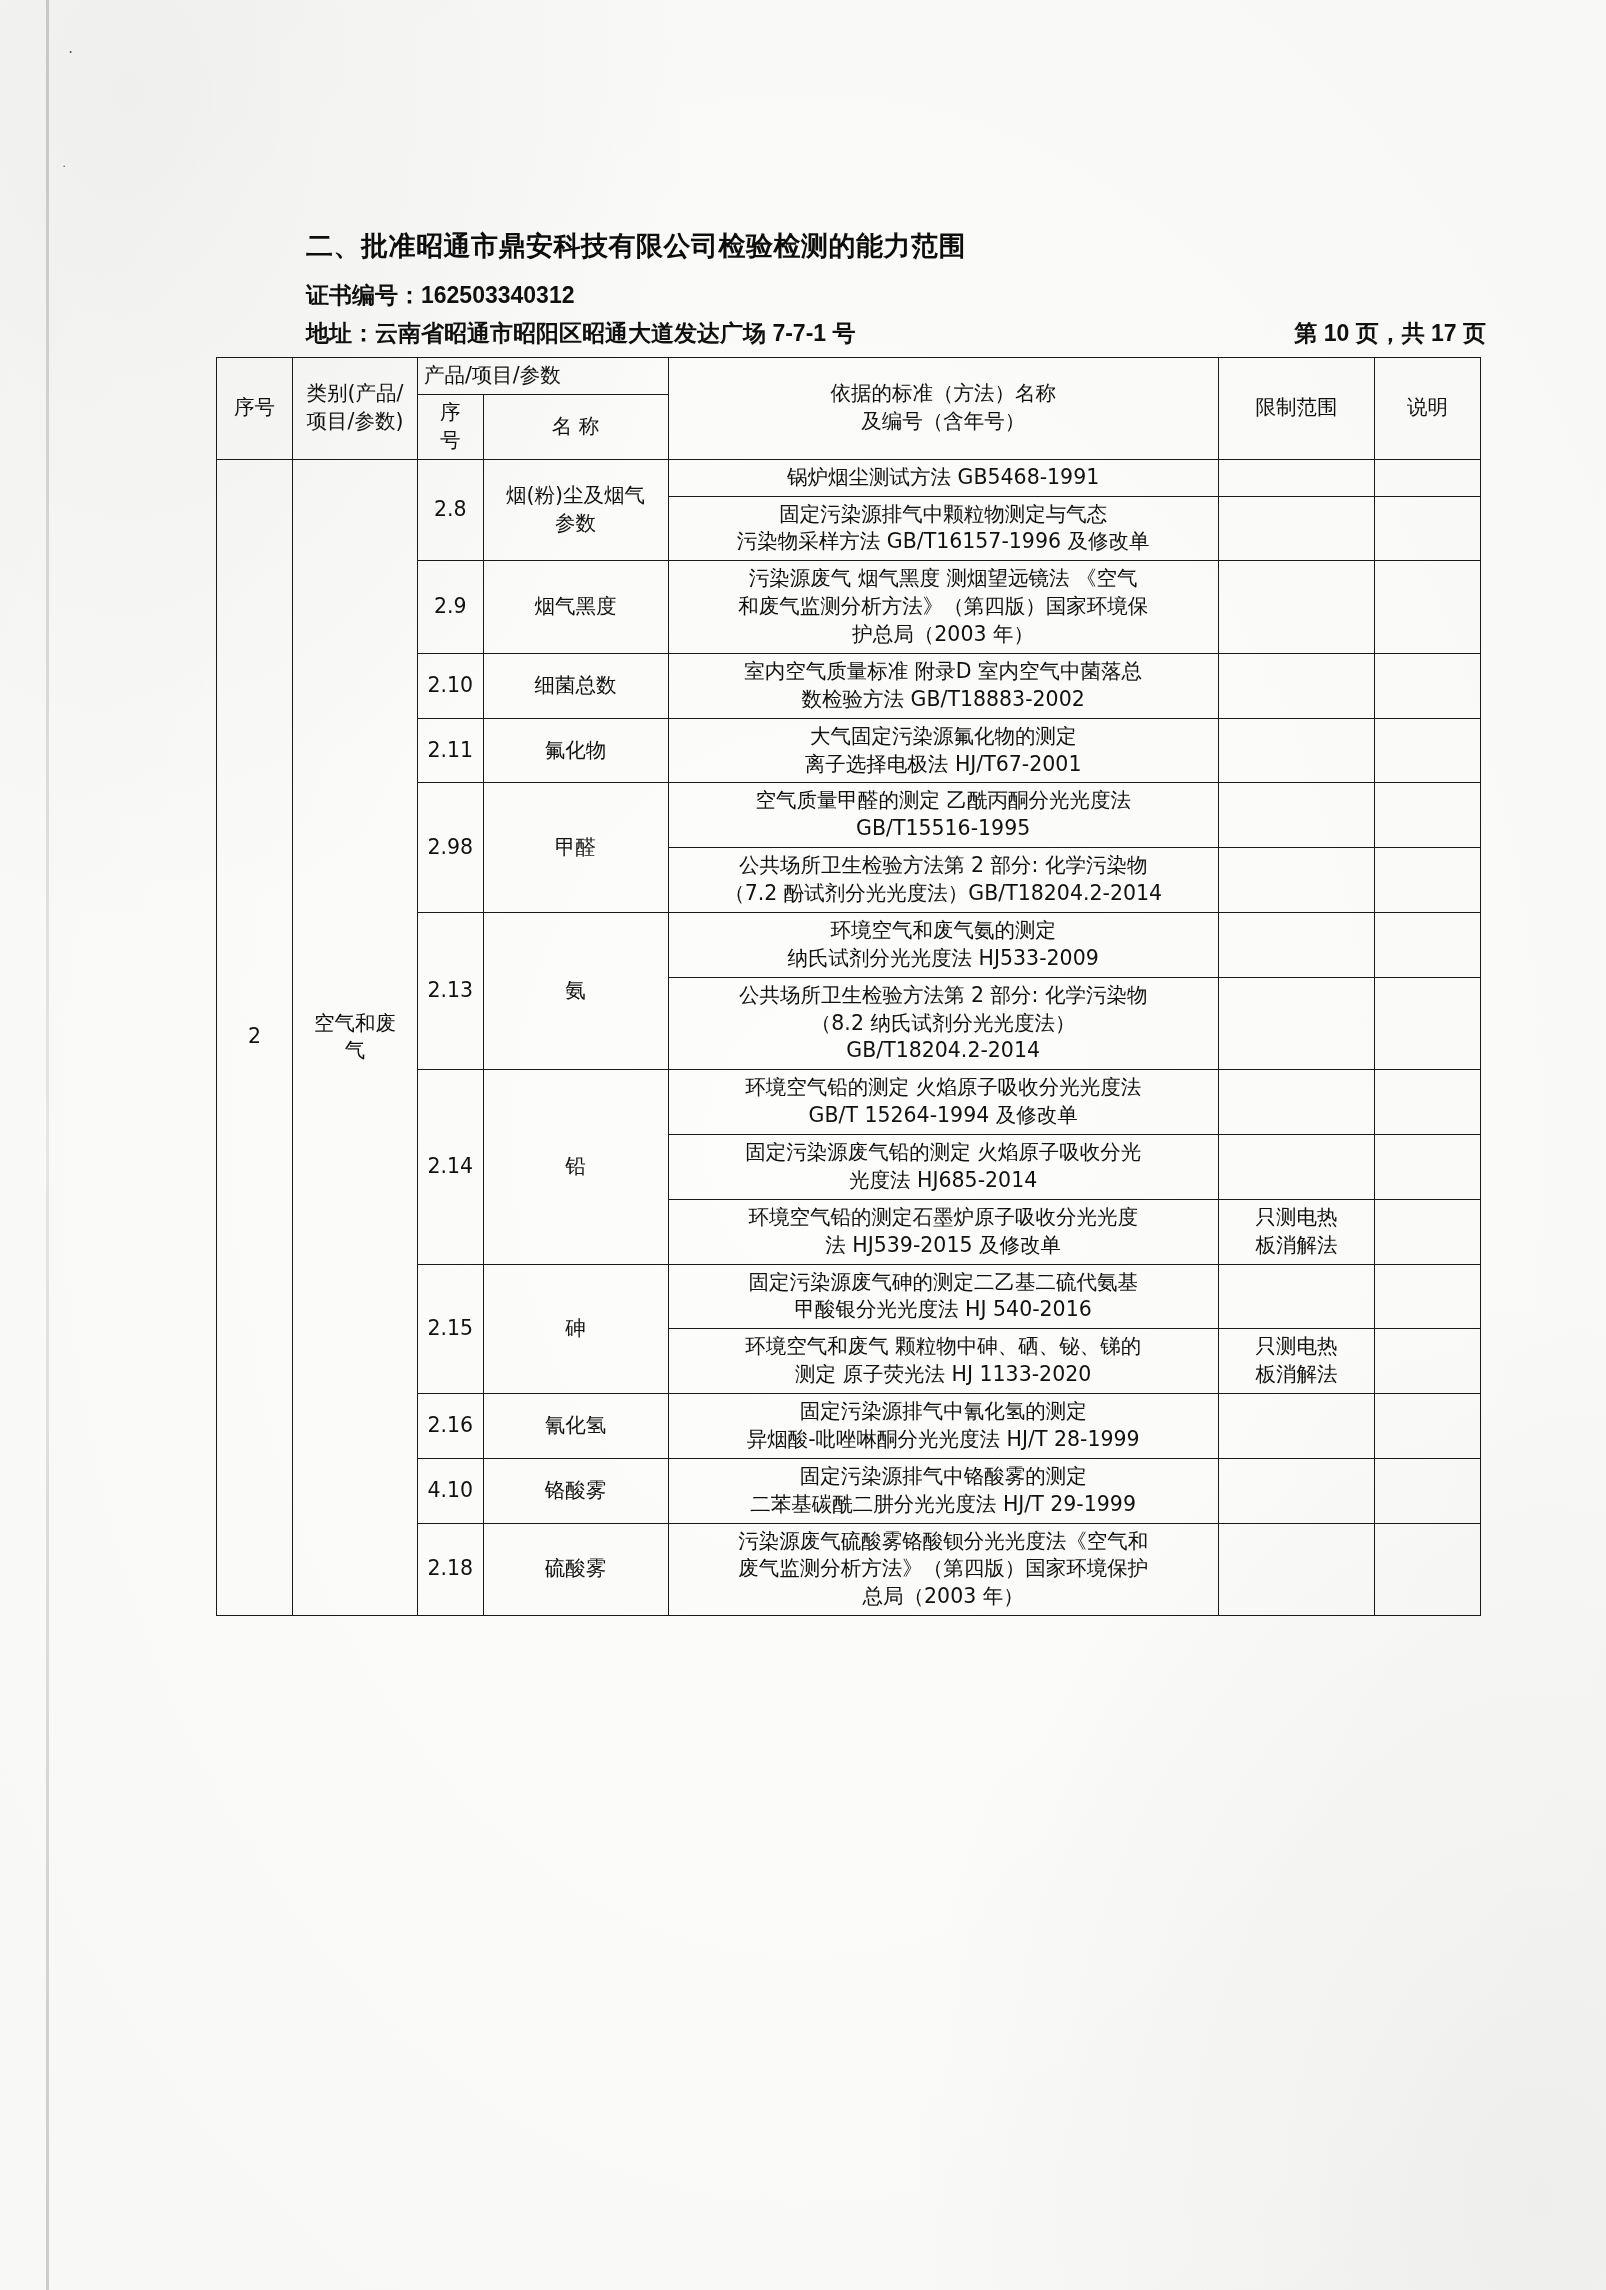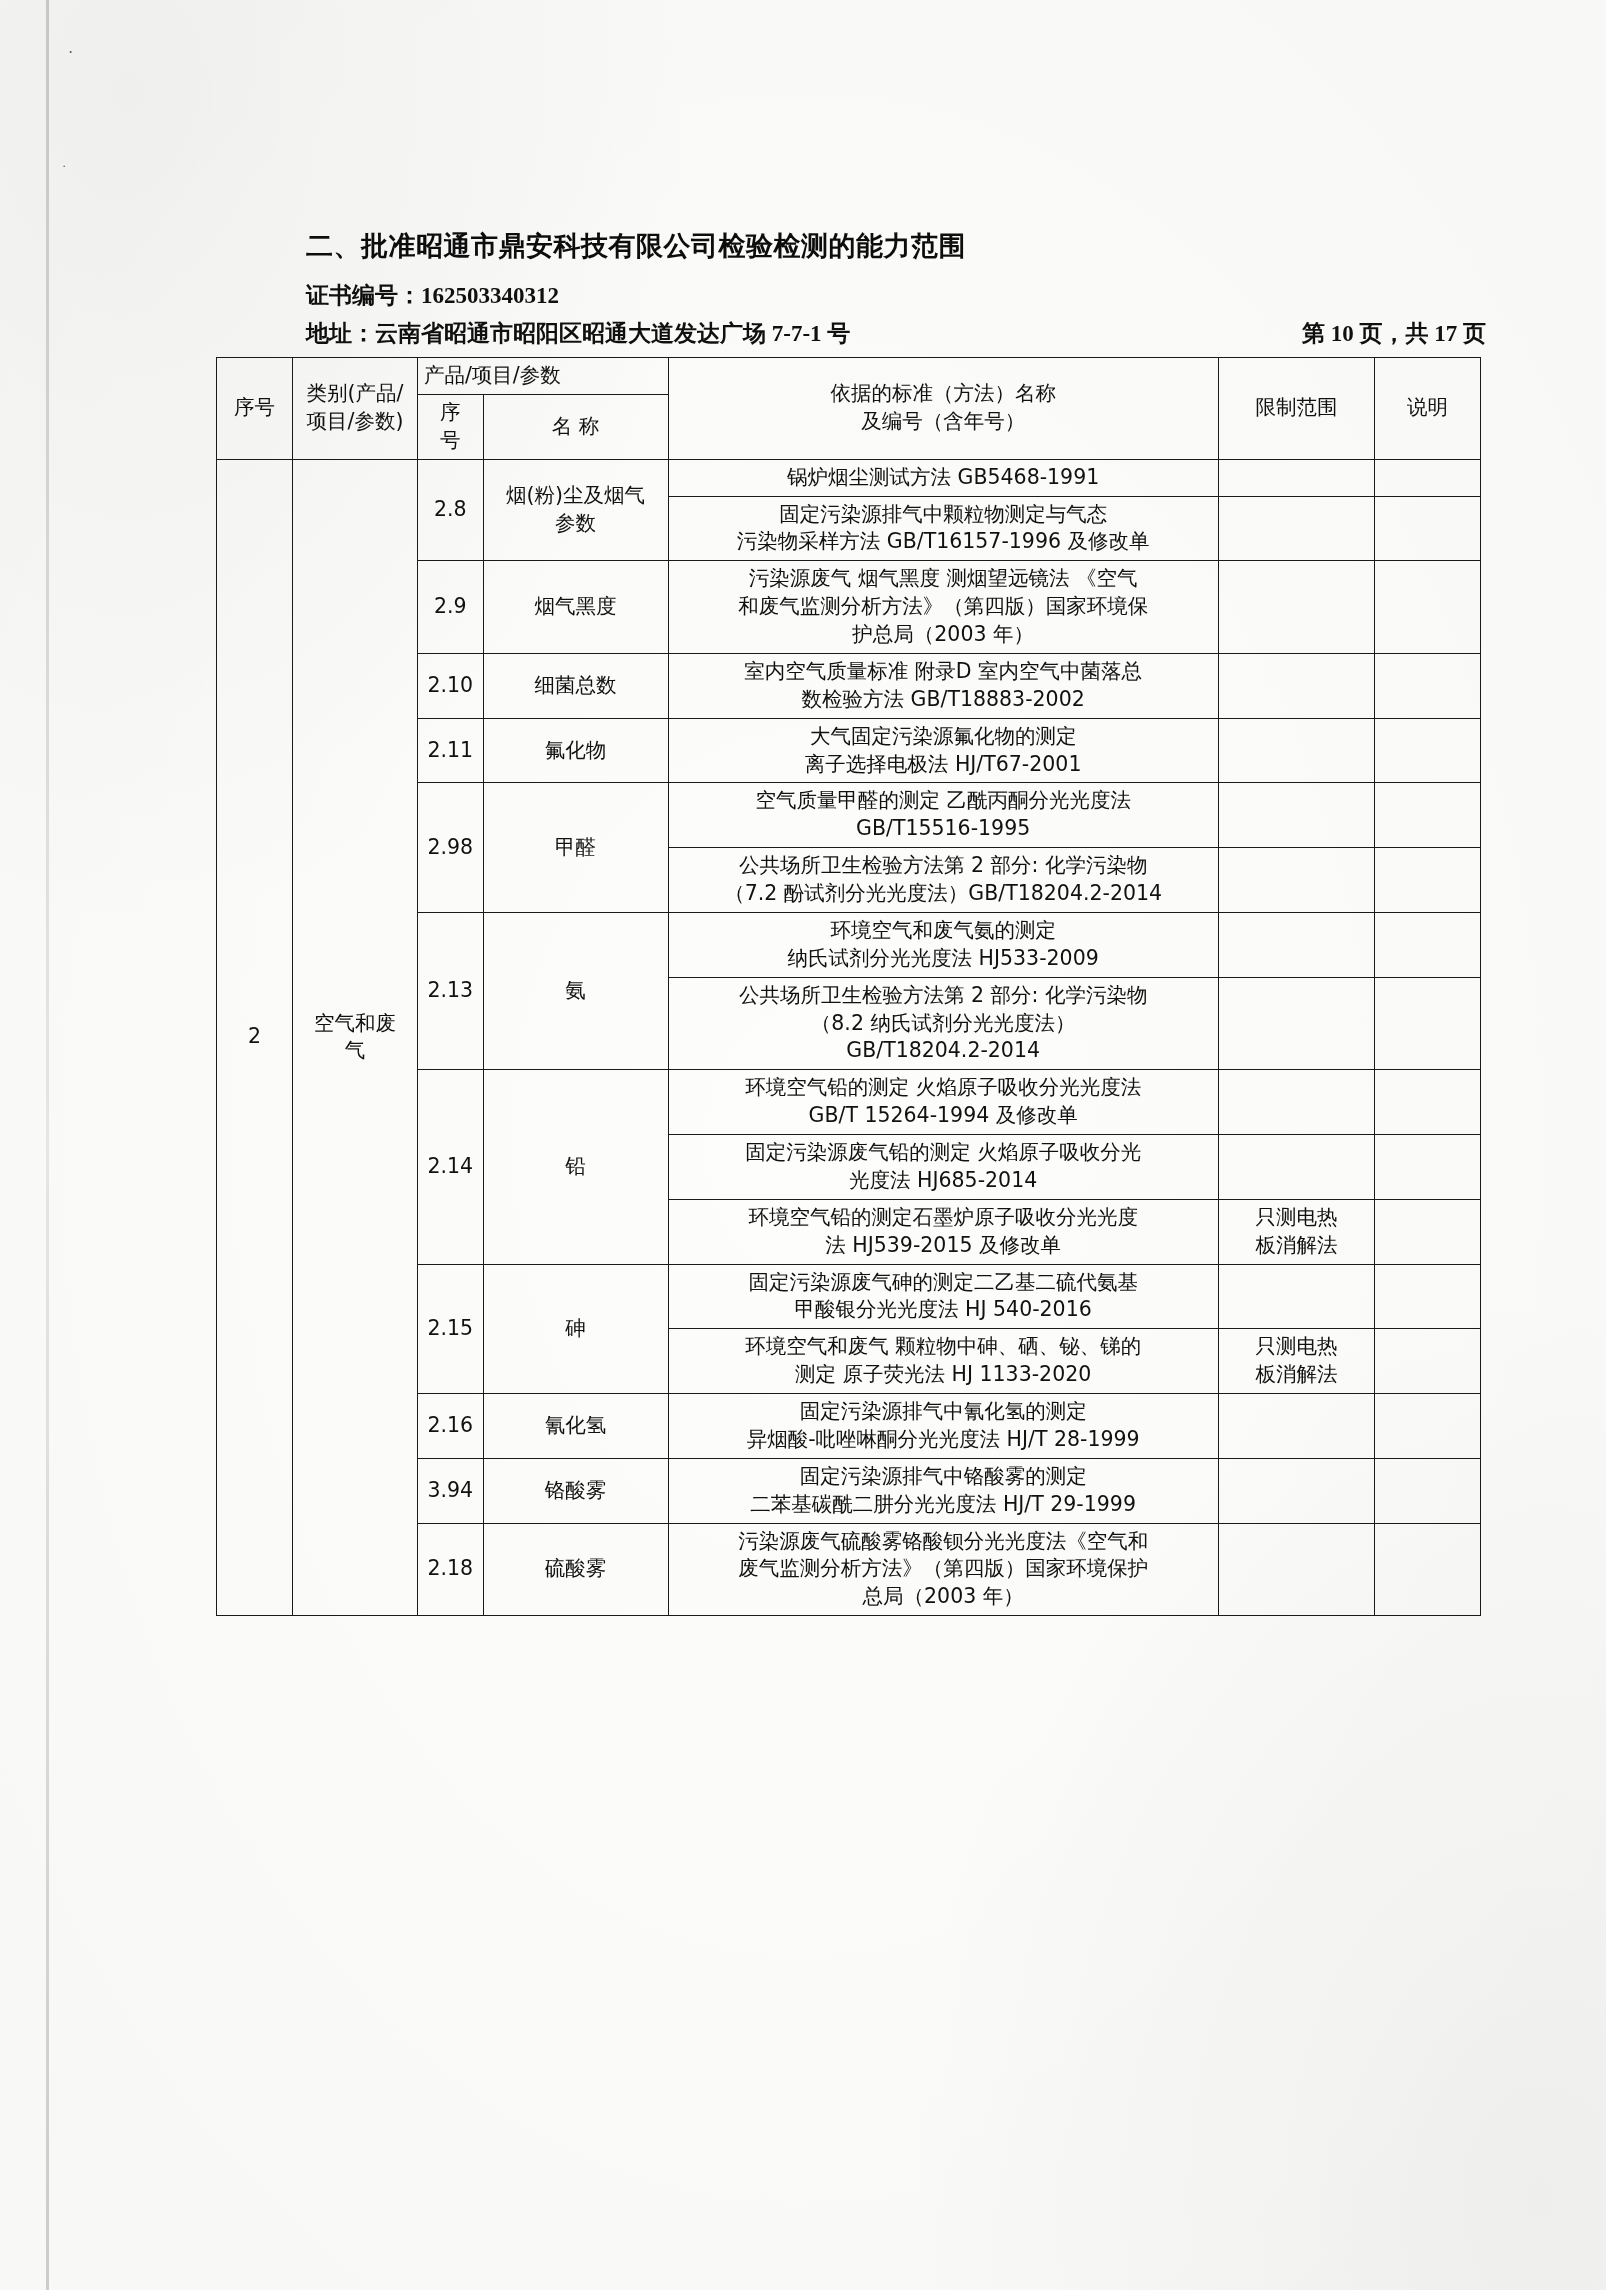--- a/index.html
+++ b/index.html
@@ -50,21 +50,21 @@
     font-weight: bold;
     font-size: 27px;
     letter-spacing: 0.5px;
     color: #0d0d0d;
     margin: 0 0 16px 0;
     white-space: nowrap;
   }
   .meta-line {
     font-size: 23px;
     font-weight: bold;
-    font-family: Liberation Serif, serif;
+    font-family: Liberation Sans, sans-serif;
     color: #101010;
     margin: 0 0 7px 0;
     display: flex;
     white-space: nowrap;
   }
   .meta-line .seg1 { width: 452px; }
   .meta-line .seg2 { flex: 1; }
   .meta-line .seg-right { text-align: right; }
 
   table.cap {
@@ -284,21 +284,21 @@
           </tr>
           <tr>
             <td rowspan="1">2.16</td>
             <td rowspan="1" class="two-line">氰化氢</td>
             <td class="std-cell two-line">固定污染源排气中氰化氢的测定
 异烟酸-吡唑啉酮分光光度法 HJ/T 28-1999</td>
             <td class="two-line small-note"></td>
             <td></td>
           </tr>
           <tr>
-            <td rowspan="1">3.94</td>
+            <td rowspan="1">4.10</td>
             <td rowspan="1" class="two-line">铬酸雾</td>
             <td class="std-cell two-line">固定污染源排气中铬酸雾的测定
 二苯基碳酰二肼分光光度法  HJ/T 29-1999</td>
             <td class="two-line small-note"></td>
             <td></td>
           </tr>
           <tr>
             <td rowspan="1">2.18</td>
             <td rowspan="1" class="two-line">硫酸雾</td>
             <td class="std-cell two-line">污染源废气硫酸雾铬酸钡分光光度法《空气和

